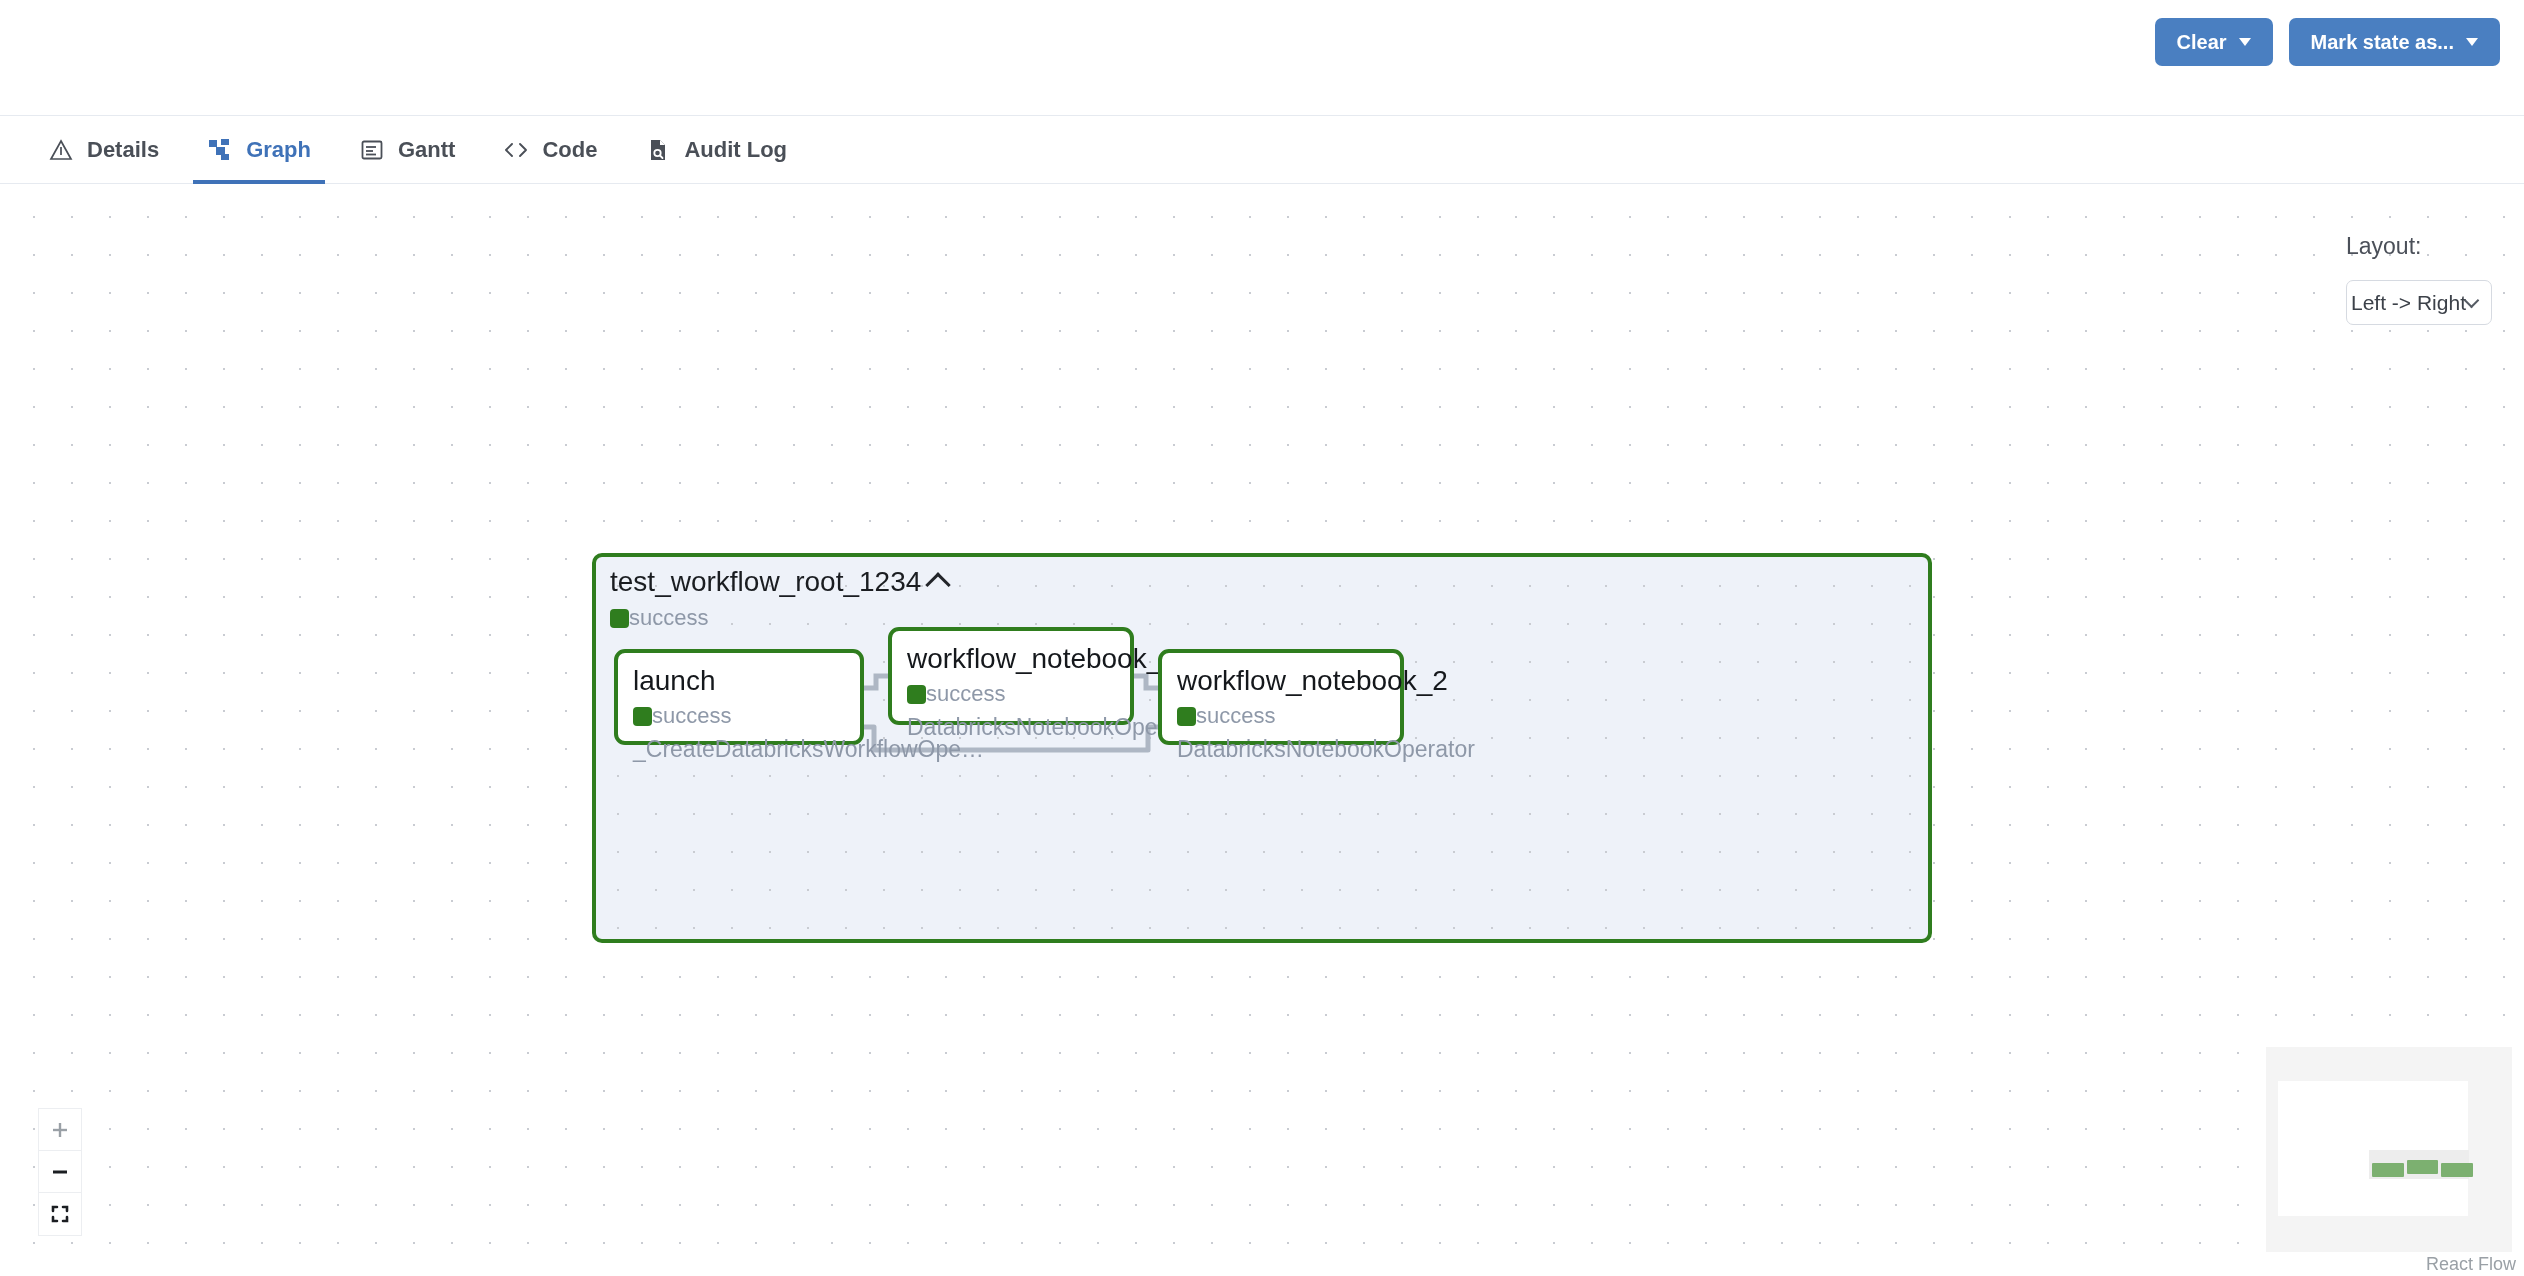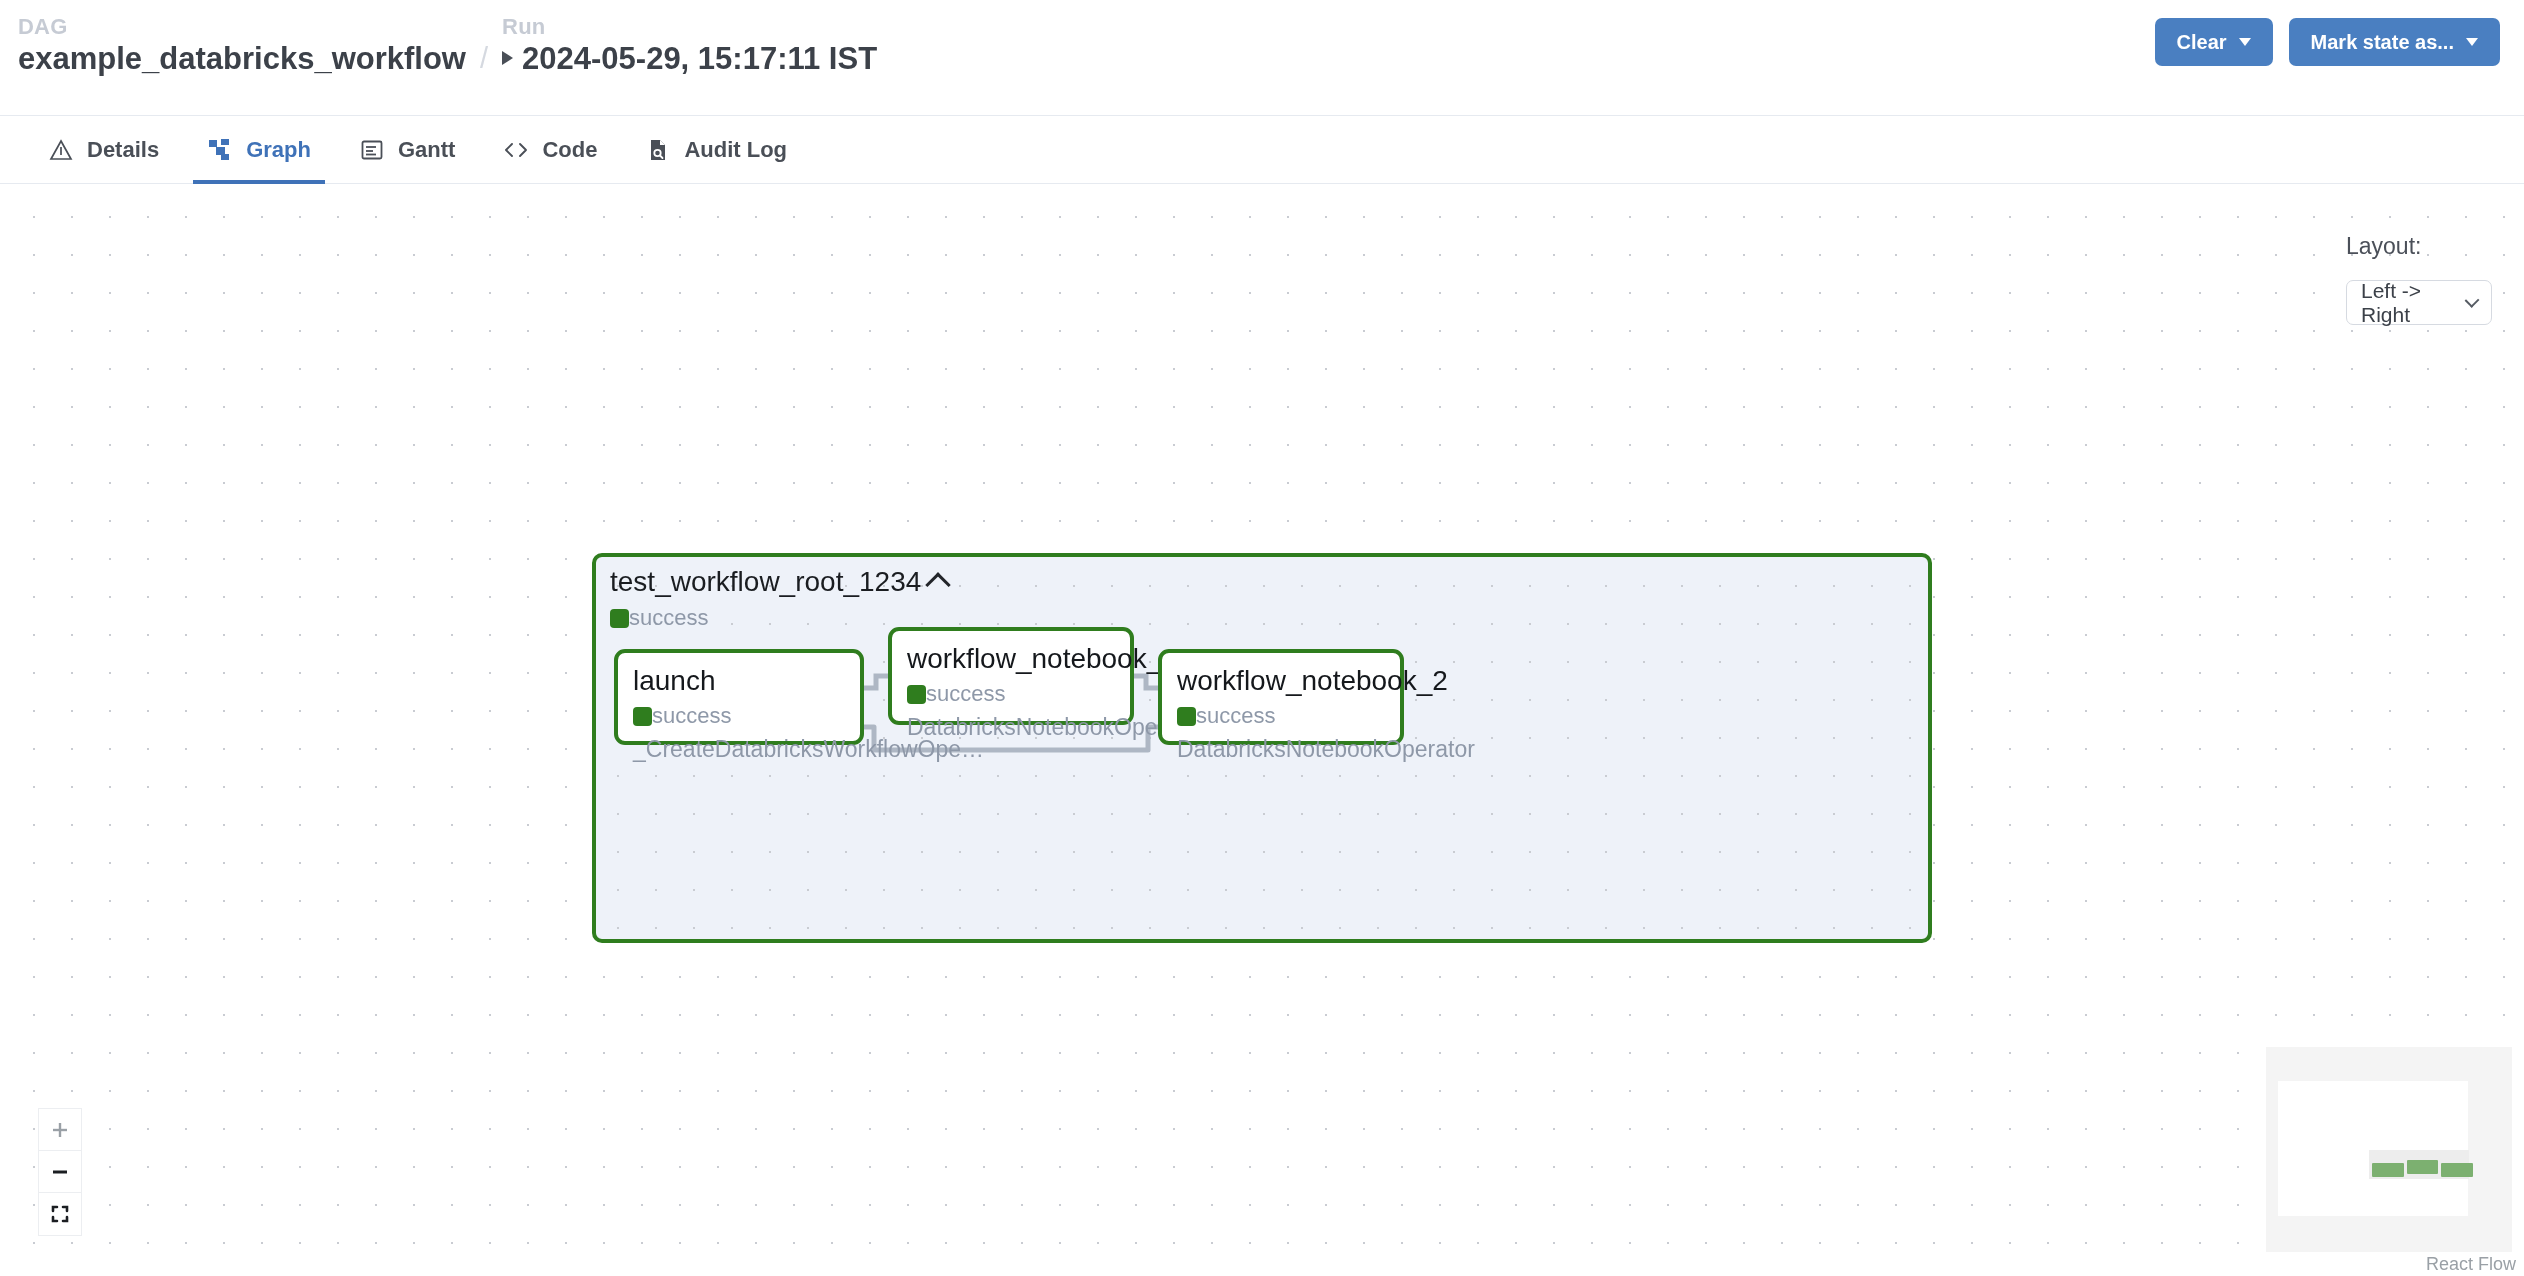--- a/index.html
+++ b/index.html
@@ -161,21 +161,21 @@
   #layout-panel {
     position: absolute; right: 32px; top: 47px;
     display: flex; flex-direction: column; align-items: flex-start; gap: 20px;
     z-index: 6;
   }
   #layout-label { font-size: 23px; color: #4b5059; line-height: 28px; }
   #layout-select {
     width: 146px; height: 45px;
     background: #ffffff; border: 1px solid #d6dae1; border-radius: 7px;
     display: flex; align-items: center; justify-content: space-between;
-    padding: 0 14px 0 14px;
+    padding: 0 14px 0 4px;
     font-size: 21px; color: #3c4149; cursor: pointer;
   }
   .chev-sm {
     width: 11px; height: 11px;
     border-right: 2.4px solid #555b63; border-bottom: 2.4px solid #555b63;
     transform: rotate(45deg); margin-top: -5px;
   }
 
   
   #zoom-controls {
@@ -215,34 +215,20 @@
     font-size: 18px; color: #9aa0a6; z-index: 7;
   }
 </style>
 </head>
 <body>
 
 <div id="app">
 
   <div id="header">
 
-    <div id="breadcrumb">
-      <div class="crumb">
-        <span class="crumb-kicker">DAG</span>
-        <span class="crumb-title">example_databricks_workflow</span>
-      </div>
-      <span class="crumb-sep">/</span>
-      <div class="crumb">
-        <span class="crumb-kicker">Run</span>
-        <span class="crumb-title run-title">
-          <span class="run-arrow"></span>
-          <span>2024-05-29, 15:17:11 IST</span>
-        </span>
-      </div>
-    </div>
 
     <div id="header-actions">
       <button class="btn-primary">
         <span>Clear</span>
         <span class="caret-down"></span>
       </button>
       <button class="btn-primary">
         <span>Mark state as...</span>
         <span class="caret-down"></span>
       </button>

